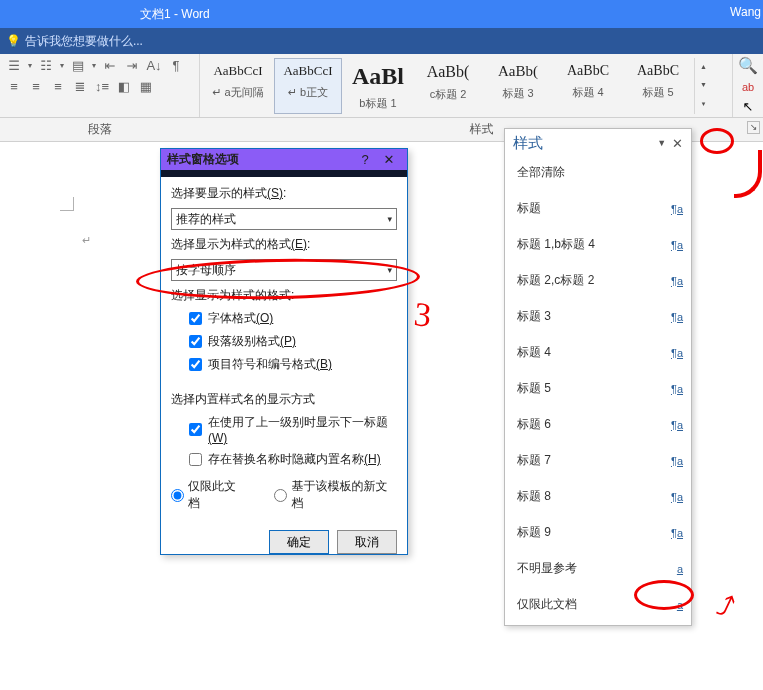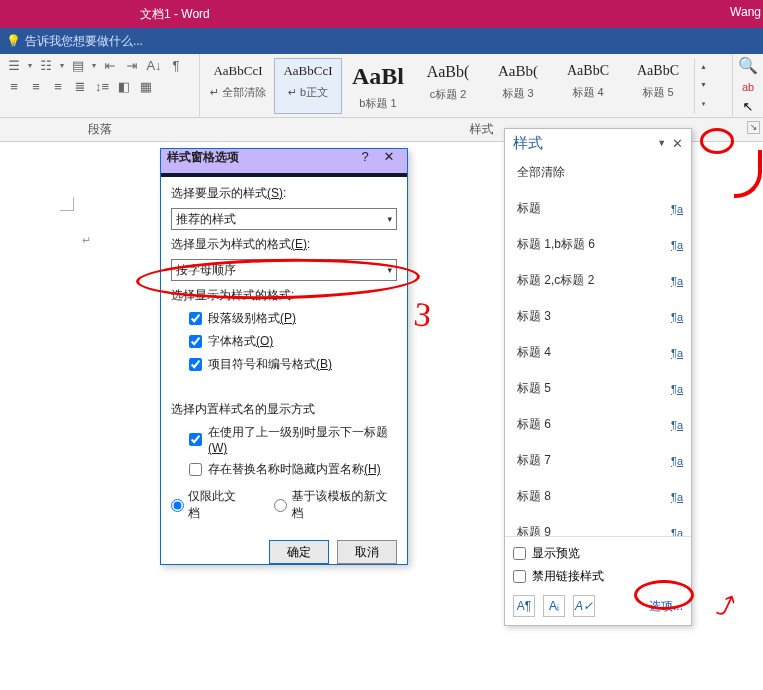--- a/index.html
+++ b/index.html
@@ -1,19 +1,19 @@
 <!DOCTYPE html>
 <html><head>
 <meta charset="utf-8">
 <style>
   * { box-sizing: border-box; margin: 0; padding: 0; font-family: "Microsoft YaHei", "Segoe UI", sans-serif; }
   body { width: 763px; height: 690px; background: #fff; overflow: hidden; position: relative; }
 
   
-  .titlebar { height: 28px; background: #be185d; color: #fff; display: flex; align-items: center; font-size: 12px; }
+  .titlebar { height: 28px; background: #3b82f6; color: #fff; display: flex; align-items: center; font-size: 12px; }
   .titlebar .title { margin-left: 140px; }
   .acct { position: absolute; right: 2px; top: 5px; color:#fff; font-size:12px; }
 
   
   .tellme { height: 26px; background: #2b579a; display: flex; align-items: center; padding-left: 6px; }
   .tellme .bulb { color: #fff; font-size: 12px; margin-right: 4px; }
   .tellme .txt { color: #cfe0ff; font-size: 12px; }
 
   
   .ribbon { height: 64px; background: #f3f3f3; border-bottom: 1px solid #d0d0d0; position: relative; display: flex; }
@@ -32,21 +32,21 @@
   .sec-labels .lab2 { flex:1; text-align:center; padding-top:3px; position:relative;}
   .launcher { position:absolute; right:3px; top:3px; font-size:9px; color:#555; border:1px solid #bbb; width:13px; height:13px; line-height:11px; text-align:center;}
 
   
   .doc { position:absolute; left:0; top:142px; right:0; bottom:0; background:#fff; }
   .pagecorner { position:absolute; left:60px; top:55px; width:14px; height:14px; border-right:1px solid #b2b2b2; border-bottom:1px solid #b2b2b2;}
   .cursor { position:absolute; left:82px; top:92px; font-size:11px; color:#999;}
 
   
   .dialog { position:absolute; left:160px; top:148px; width:248px; background:#fff; border:1px solid #0f6cbf; box-shadow:3px 3px 7px rgba(0,0,0,.2); font-size:12px; color:#222;}
-  .dlg-title { height:28px; display:flex; align-items:flex-start; padding:0 6px; border-bottom:4px solid #0f172a; background:#c4b5fd;}
+  .dlg-title { height:28px; display:flex; align-items:center; padding:0 6px; border-bottom:7px solid #0f172a; background:#8b5cf6;}
   .dlg-title .t { flex:1; font-weight:bold; }
   .dlg-title .q, .dlg-title .x { width:24px; text-align:center; font-size:13px; cursor:default;}
   .dlg-body { padding:8px 10px 0 10px; display:flex; flex-direction:column; gap:6px;}
   .dlg-body label.sec { font-size:12px; }
   .combo { height:22px; border:1px solid #7a7a7a; display:flex; align-items:center; padding:0 4px; font-size:12px; position:relative; background:#fff;}
   .combo .arrow { margin-left:auto; font-size:9px; color:#333;}
   .chk { display:flex; align-items:center; gap:6px; margin-left:18px; font-size:12px; }
   .chk input { width:13px; height:13px; }
   .radio-row { display:flex; align-items:center; gap:28px; margin-top:4px; font-size:12px;}
   .radio-row label { display:flex; align-items:center; gap:4px;}
@@ -115,21 +115,21 @@
       <span class="mini">≡</span>
       <span class="mini">≣</span>
       <span class="mini">↕≡</span>
       <span class="mini">◧</span>
       <span class="mini">▦</span>
     </div>
   </div>
   <div class="styles-group">
     <div class="style-tile">
         <div class="sample" style="font-size:13px">AaBbCcI</div>
-        <div class="lbl">↵ 全部清除</div>
+        <div class="lbl">↵ a无间隔</div>
       </div>
     <div class="style-tile sel">
         <div class="sample" style="font-size:13px">AaBbCcI</div>
         <div class="lbl">↵ b正文</div>
       </div>
     <div class="style-tile">
         <div class="sample" style="font-size:24px;font-weight:bold">AaBl</div>
         <div class="lbl">b标题 1</div>
       </div>
     <div class="style-tile">
@@ -188,32 +188,32 @@
         <span class="arrow">▾</span>
     </div>
     <label class="sec"><span>选择显示为样式的格式</span><span class="under">(E)</span>:</label>
     <div class="combo">
       <span>按字母顺序</span>
         <span class="arrow">▾</span>
     </div>
     <label class="sec">选择显示为样式的格式:</label>
     <div class="chk">
         <input type="checkbox" checked="" style="">
+        <span><span>字体格式</span><span class="under">(O)</span></span>
+      </div>
+    <div class="chk">
+        <input type="checkbox" checked="" style="">
         <span><span>段落级别格式</span><span class="under">(P)</span></span>
-      </div>
-    <div class="chk">
-        <input type="checkbox" checked="" style="">
-        <span><span>字体格式</span><span class="under">(O)</span></span>
       </div>
     <div class="chk">
         <input type="checkbox" checked="" style="">
         <span><span>项目符号和编号格式</span><span class="under">(B)</span></span>
       </div>
 
-    <label class="sec" style="margin-top:22px">选择内置样式名的显示方式</label>
+    <label class="sec" style="margin-top:12px">选择内置样式名的显示方式</label>
     <div class="chk">
         <input type="checkbox" checked="" style="">
         <span><span>在使用了上一级别时显示下一标题</span><span class="under">(W)</span></span>
       </div>
     <div class="chk">
         <input type="checkbox" style="">
         <span><span>存在替换名称时隐藏内置名称</span><span class="under">(H)</span></span>
       </div>
 
     <div class="radio-row">
@@ -242,21 +242,21 @@
   </div>
   <div class="pane-list">
     <div class="pane-item">
         <span class="nm">全部清除</span>
       </div>
     <div class="pane-item">
         <span class="nm">标题</span>
         <span class="mk">¶a</span>
       </div>
     <div class="pane-item">
-        <span class="nm">标题 1,b标题 6</span>
+        <span class="nm">标题 1,b标题 4</span>
         <span class="mk">¶a</span>
       </div>
     <div class="pane-item">
         <span class="nm">标题 2,c标题 2</span>
         <span class="mk">¶a</span>
       </div>
     <div class="pane-item">
         <span class="nm">标题 3</span>
         <span class="mk">¶a</span>
       </div>
@@ -278,43 +278,28 @@
       </div>
     <div class="pane-item">
         <span class="nm">标题 8</span>
         <span class="mk">¶a</span>
       </div>
     <div class="pane-item">
         <span class="nm">标题 9</span>
         <span class="mk">¶a</span>
       </div>
     <div class="pane-item">
+        <span class="nm">不明显参考</span>
         <span class="mk">a</span>
       </div>
     <div class="pane-item">
         <span class="nm">仅限此文档</span>
         <span class="mk">a</span>
       </div>
 
-  </div>
-  <div class="pane-foot">
-    <div class="row">
-        <input type="checkbox" style="">
-        <span>显示预览</span>
-      </div>
-    <div class="row">
-        <input type="checkbox" style="">
-        <span>禁用链接样式</span>
-      </div>
-    <div class="icons">
-      <div class="iconbox">A¶</div>
-      <div class="iconbox" style="color:#1a5bbf">Aᵢ</div>
-      <div class="iconbox" style="font-style:italic">A✓</div>
-      <span class="options-link">选项...</span>
-    </div>
   </div>
 </div>
 
 <div class="anno circle1"></div>
 <div class="anno three">3</div>
 <div class="anno circle2"></div>
 <div class="anno tail2"></div>
 <div class="anno circle3"></div>
 <div class="anno arrow3">⤴</div>
 

